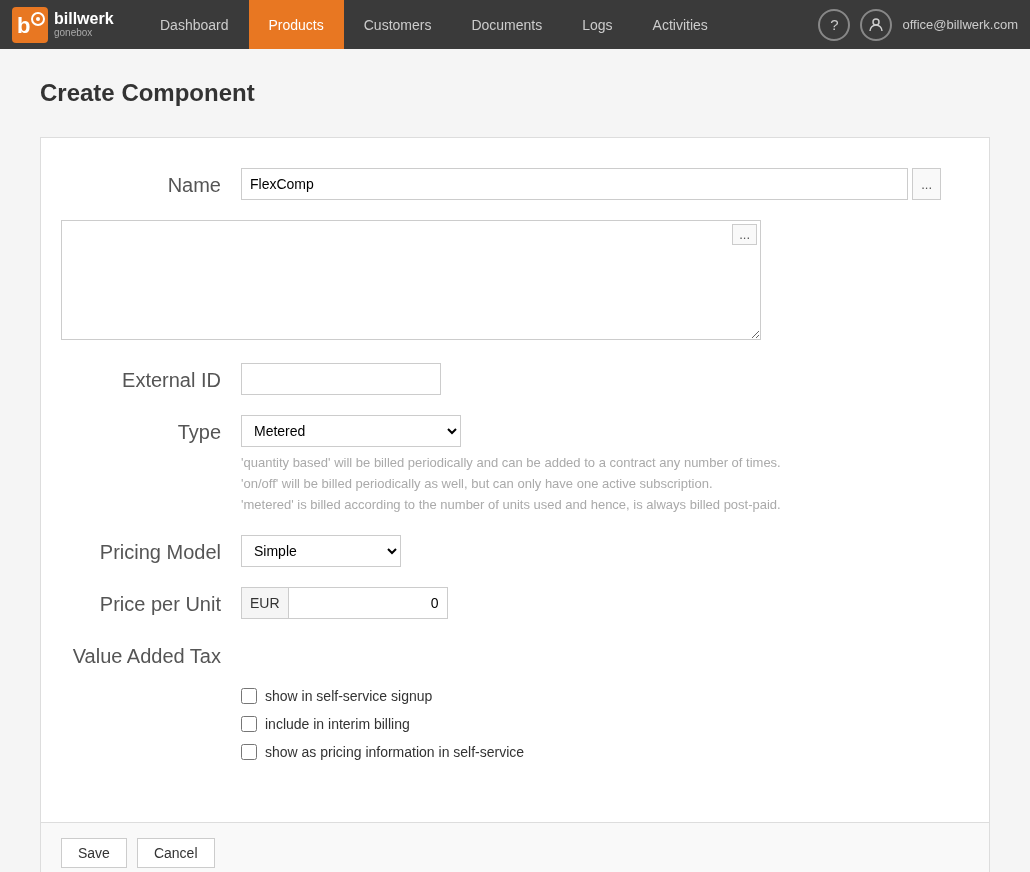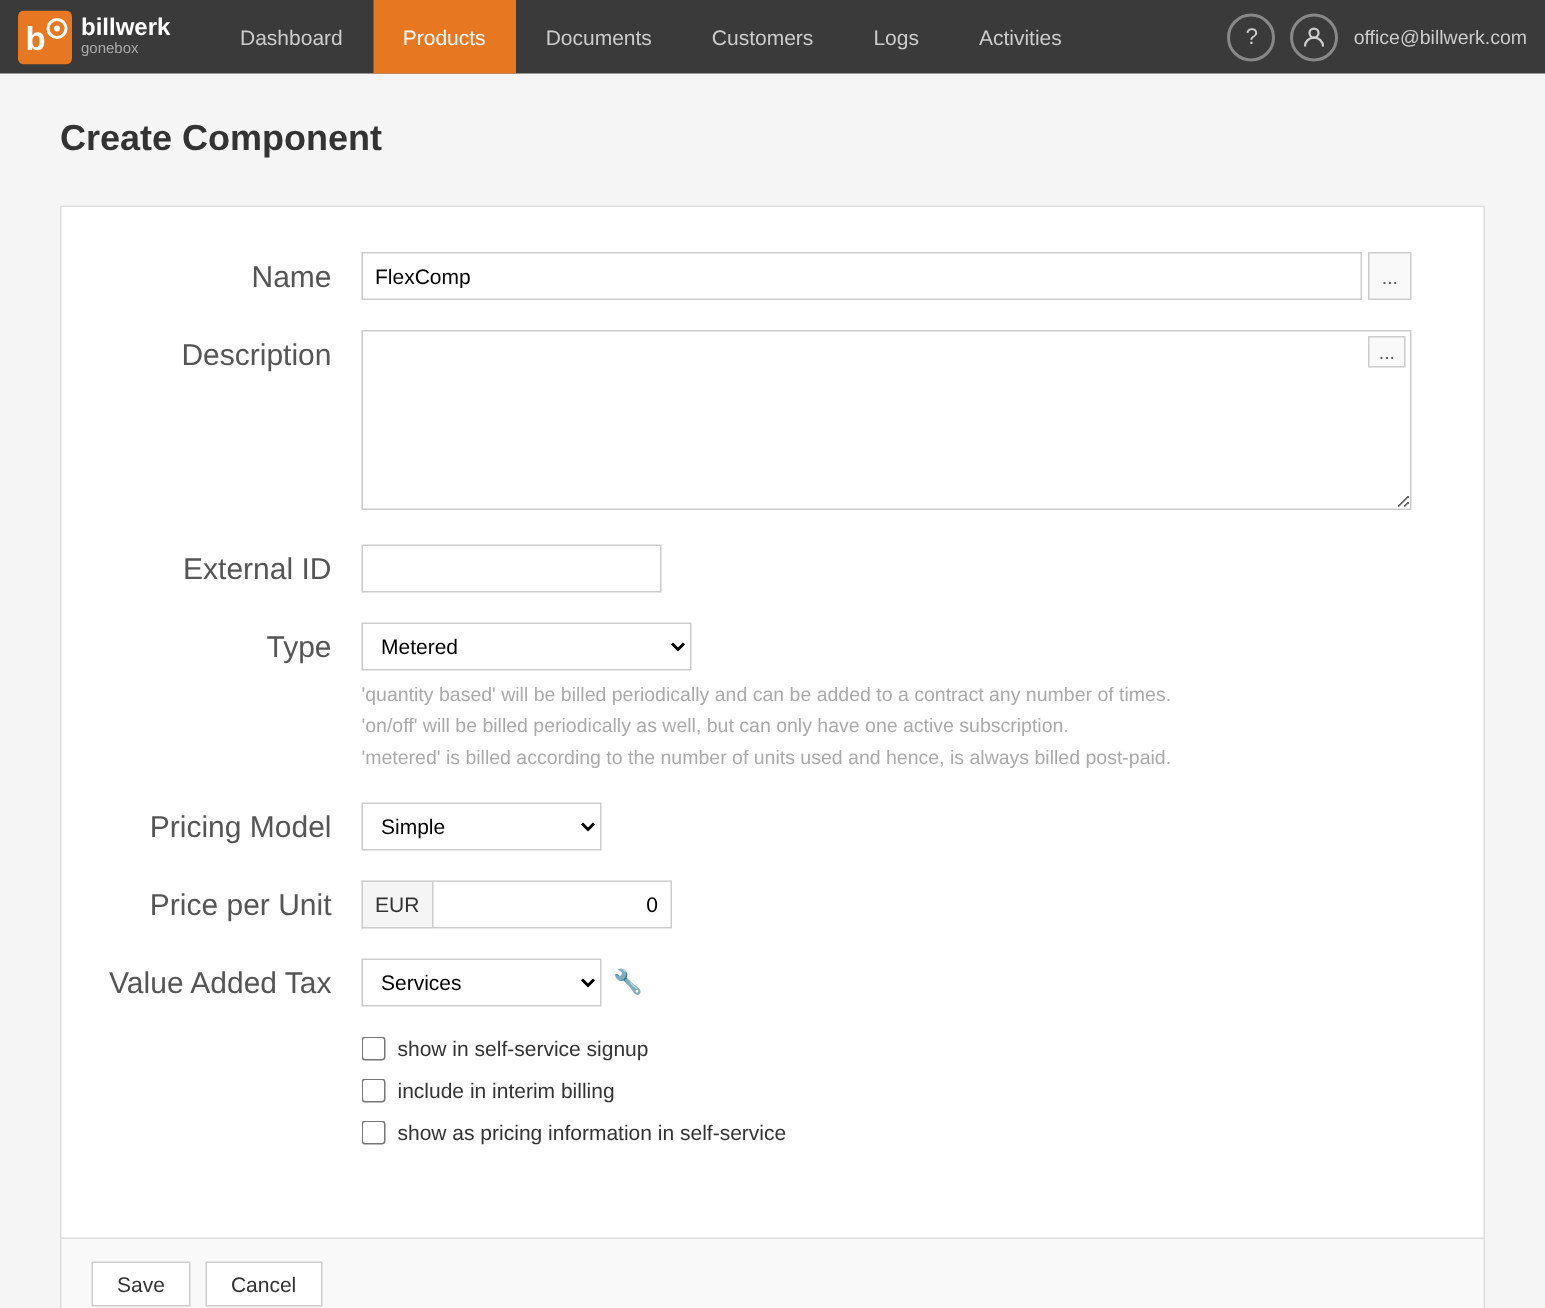--- a/index.html
+++ b/index.html
@@ -295,22 +295,22 @@
     </svg>
     <div>
       <div class="brand-text">billwerk</div>
       <div class="brand-sub">gonebox</div>
     </div>
   </div>
 
   <div class="nav-items">
     <button class="nav-item">Dashboard</button>
     <button class="nav-item active">Products</button>
+    <button class="nav-item">Customers</button>
     <button class="nav-item">Documents</button>
-    <button class="nav-item">Customers</button>
     <button class="nav-item">Logs</button>
     <button class="nav-item">Activities</button>
   </div>
 
   <div class="nav-right">
     <button class="nav-icon-btn" title="Help">?</button>
     <button class="nav-icon-btn" title="User">
       <svg width="16" height="16" viewBox="0 0 16 16" fill="none" xmlns="http://www.w3.org/2000/svg">
         <circle cx="8" cy="5" r="3" stroke="#ccc" stroke-width="1.5"></circle>
         <path d="M2 14c0-3.314 2.686-6 6-6s6 2.686 6 6" stroke="#ccc" stroke-width="1.5" fill="none"></path>
@@ -329,21 +329,20 @@
       <label class="form-label">Name</label>
       <div class="form-field">
         <div class="name-row">
           <input type="text" class="name-input" value="FlexComp" style="">
           <button class="ellipsis-btn">...</button>
         </div>
       </div>
     </div>
 
     <div class="form-row">
-      <label class="form-label">Description</label>
       <div class="form-field">
         <div class="desc-wrapper">
           <textarea class="desc-textarea" style=""></textarea>
           <button class="desc-ellipsis">...</button>
         </div>
       </div>
     </div>
 
     <div class="form-row">
       <label class="form-label">External ID</label>
@@ -385,30 +384,20 @@
       <div class="form-field">
         <div class="price-row">
           <span class="currency-label">EUR</span>
           <input type="text" class="price-input" value="0" style="">
         </div>
       </div>
     </div>
 
     <div class="form-row">
       <label class="form-label">Value Added Tax</label>
-      <div class="form-field">
-        <div class="vat-row">
-          <select class="vat-select">
-            <option selected="">Services</option>
-            <option>Goods</option>
-            <option>None</option>
-          </select>
-          <span class="wrench-icon" title="Configure">🔧</span>
-        </div>
-      </div>
     </div>
 
     <div class="form-row">
       <div class="form-label"></div>
       <div class="form-field">
         <div class="checkbox-row">
           <input type="checkbox" id="cb1" style="">
           <label class="checkbox-label" for="cb1">show in self-service signup</label>
         </div>
         <div class="checkbox-row">

